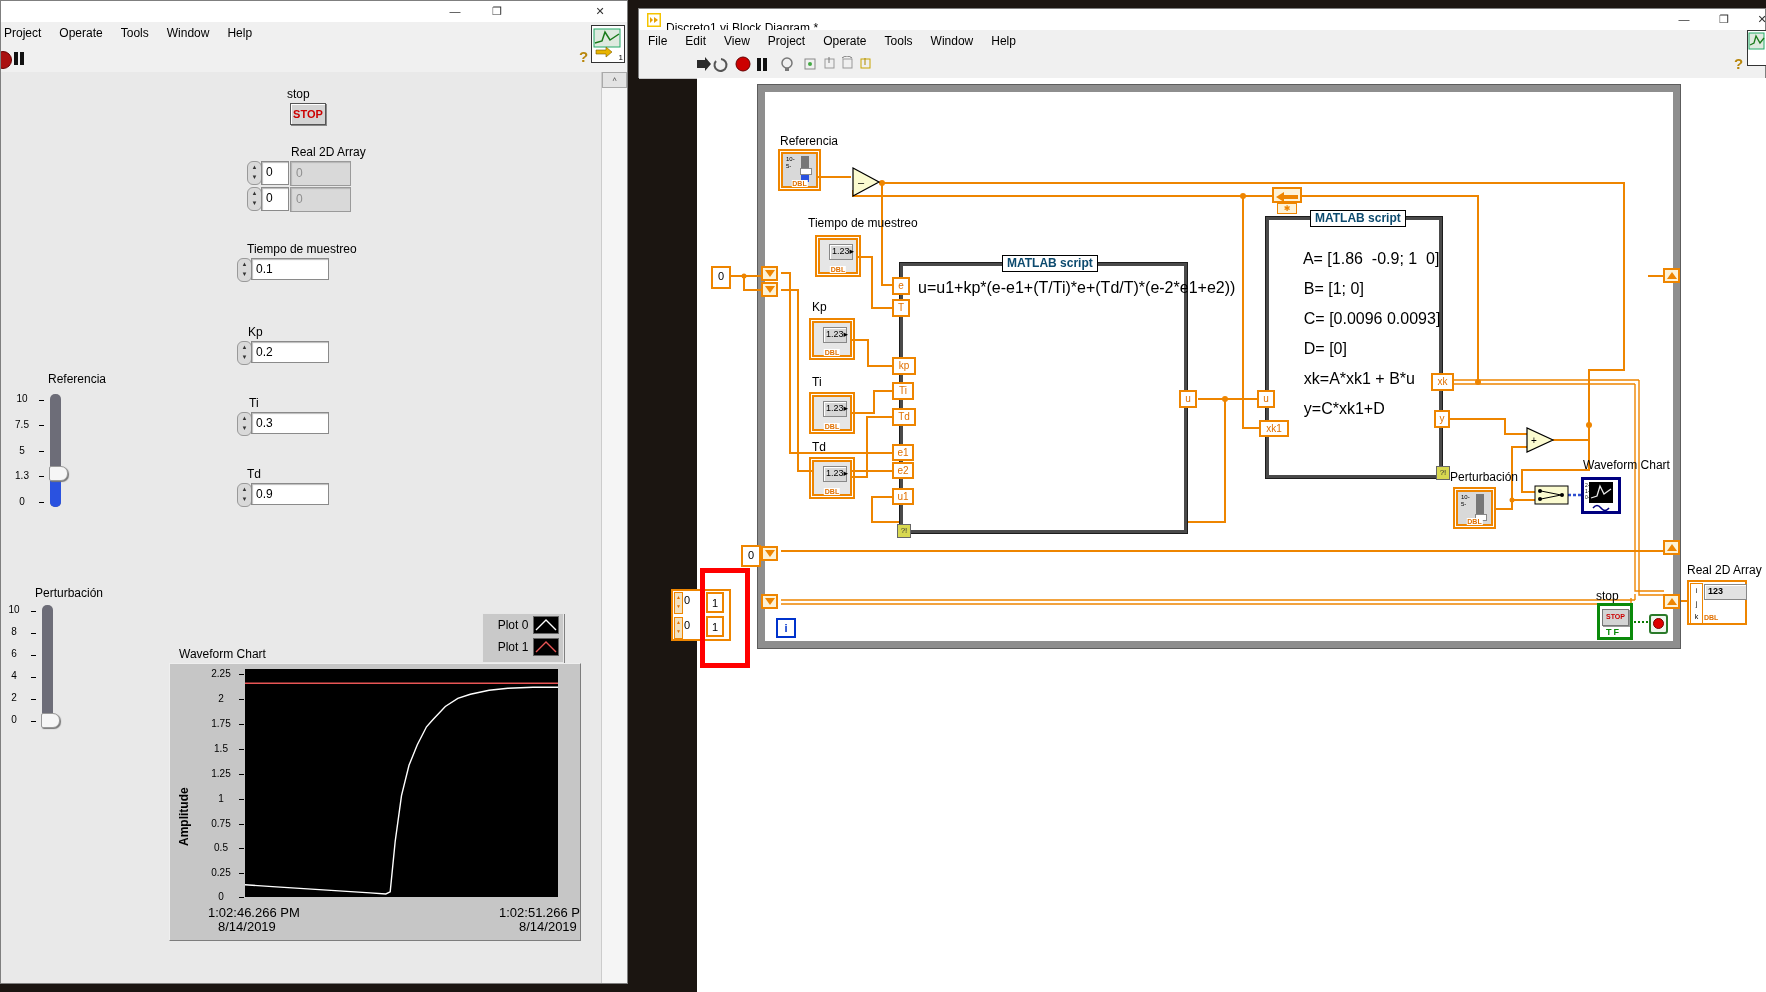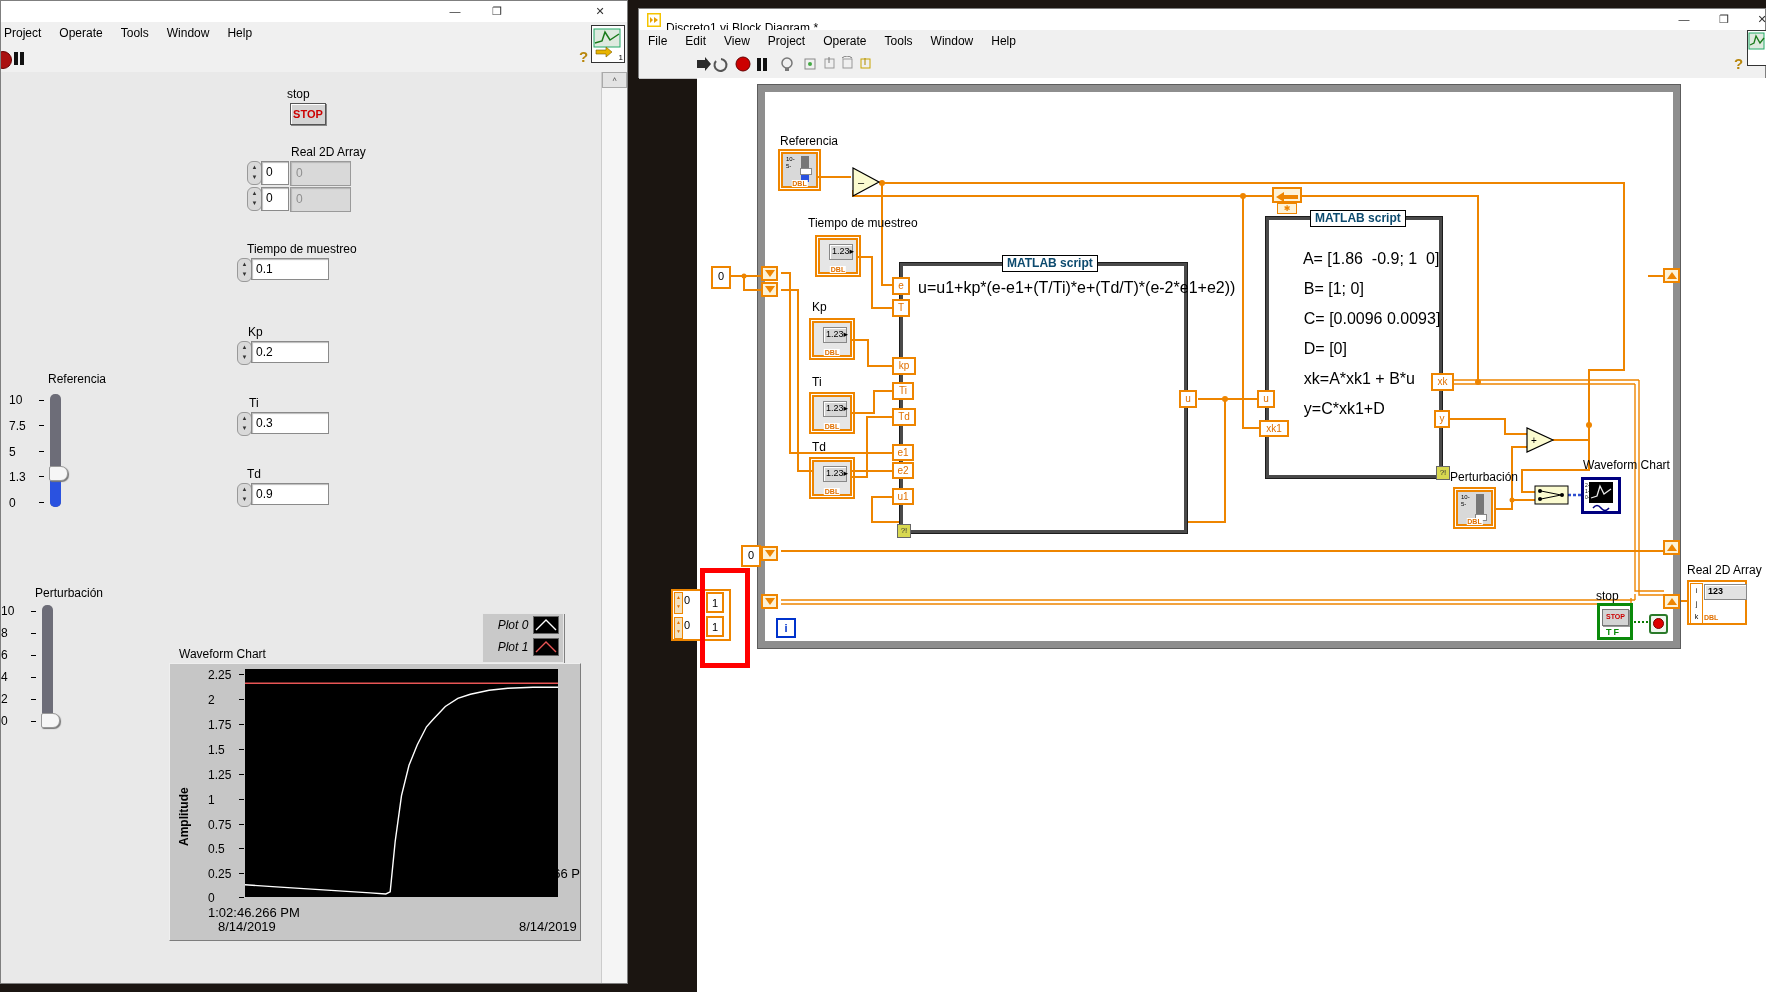--- a/index.html
+++ b/index.html
@@ -16,21 +16,21 @@
   
   .panel-bg{position:absolute;background:#e9e9e9;}
   .fp-label{font-size:12px;color:#000;white-space:nowrap;}
   .stop-btn{position:absolute;background:#d4d4d4;border:1px solid #555;box-shadow:1px 1px 0 #888, inset 1px 1px 0 #fff;color:#c00;font-weight:bold;font-size:11px;text-align:center;line-height:20px;}
   .num-field{position:absolute;background:#fff;border:1px solid #8a8a8a;box-shadow:inset 1px 1px 1px #bbb;font-size:12px;color:#000;padding-left:4px;line-height:20px;}
   .spinner{position:absolute;width:13px;height:22px;background:#d9d9d9;border:1px solid #999;border-radius:6px;font-size:6px;color:#333;text-align:center;line-height:10px;}
   .arr-cell{position:absolute;background:#d9d9d9;border:1px solid #9a9a9a;box-shadow:inset 1px 1px 1px #b5b5b5;font-size:12px;color:#8f8f8f;padding-left:5px;line-height:22px;}
   .slider-track{position:absolute;width:11px;background:#6d6d78;border-radius:5px;}
   .slider-fill{position:absolute;width:11px;background:#2a52e0;border-radius:0 0 5px 5px;}
   .slider-handle{position:absolute;width:17px;height:13px;background:#f6f6f6;border:1px solid #999;border-radius:2px 7px 7px 2px;box-shadow:1px 1px 1px #777;}
-  .tick-label{position:absolute;font-size:12px;color:#000;text-align:left;width:26px;}
+  .tick-label{position:absolute;font-size:10px;color:#000;text-align:center;width:26px;}
   .tick-dash{position:absolute;height:1px;width:5px;background:#000;}
   .chart-frame{position:absolute;background:#c6c6c6;border-top:1px solid #efefef;border-left:1px solid #efefef;border-right:1px solid #7d7d7d;border-bottom:1px solid #7d7d7d;}
   .chart-plot{position:absolute;background:#000;}
   .legend-box{position:absolute;background:#c9c9c9;border:1px solid #e8e8e8;box-shadow:1px 1px 0 #808080;}
   .legend-row{display:flex;align-items:center;height:22px;padding:0 4px;}
   .legend-label{font-size:12px;color:#000;width:42px;text-align:right;margin-right:5px;}
   .legend-sample{width:24px;height:16px;background:#000;position:relative;overflow:hidden;border:1px solid #666;}
   .axis-label{position:absolute;font-size:13px;color:#000;}
   
   .bd-white{position:absolute;background:#ffffff;}
@@ -141,21 +141,21 @@
     <span class="tick-label" style="left:0px;top:713px;">0</span>
     <div class="tick-dash" style="left:30px;top:610px;"></div>
       <div class="tick-dash" style="left:30px;top:632px;"></div>
     <div class="tick-dash" style="left:30px;top:654px;"></div>
       <div class="tick-dash" style="left:30px;top:676px;"></div>
     <div class="tick-dash" style="left:30px;top:698px;"></div>
       <div class="tick-dash" style="left:30px;top:720px;"></div>
     <div class="slider-track" style="left:41px;top:604px;height:120px;"></div>
     <div class="slider-handle" style="left:40px;top:712px;"></div>
 
-    <div class="legend-box" style="left:481px;top:612px;width:80px;height:48px;font-style:italic;">
+    <div class="legend-box" style="left:481px;top:612px;width:80px;height:48px;">
       <div class="legend-row">
         <span class="legend-label">Plot 0</span>
         <span class="legend-sample">
           <svg width="24" height="16">
               <polyline points="2,13 12,3 22,13" fill="none" stroke="#fff" stroke-width="1.4"></polyline>
             </svg>
         </span>
       </div>
       <div class="legend-row">
         <span class="legend-label">Plot 1</span>
@@ -192,21 +192,21 @@
       <div class="tick-dash" style="left:238px;top:748px;"></div>
     <div class="tick-dash" style="left:238px;top:773px;"></div>
       <div class="tick-dash" style="left:238px;top:798px;"></div>
     <div class="tick-dash" style="left:238px;top:823px;"></div>
       <div class="tick-dash" style="left:238px;top:847px;"></div>
     <div class="tick-dash" style="left:238px;top:872px;"></div>
       <div class="tick-dash" style="left:238px;top:896px;"></div>
 
     <span class="axis-label" style="left:207px;top:904px;">1:02:46.266 PM</span>
     <span class="axis-label" style="left:217px;top:918px;">8/14/2019</span>
-    <span class="axis-label" style="left:498px;top:865px;text-align:right;">1:02:51.266 P</span>
+    <span class="axis-label" style="left:498px;top:904px;text-align:right;">1:02:51.266 P</span>
     <span class="axis-label" style="left:518px;top:918px;">8/14/2019</span>
   </div>
 
   <div class="abs" style="left:638px;top:8px;width:1128px;height:70px;background:#f0f0f0;border:1px solid #7f7f7f;box-sizing:border-box;">
     <div class="titlebar">
       <svg class="abs" style="left:8px;top:4px;" width="14" height="14">
         <rect width="14" height="14" fill="#f5c400"></rect>
           <rect x="1.5" y="1.5" width="11" height="11" fill="#fff"></rect>
         <polygon points="3,4 3,10 6,7" fill="#e8a000"></polygon>
           <polygon points="7,4 7,10 11,7" fill="#e8a000"></polygon>

